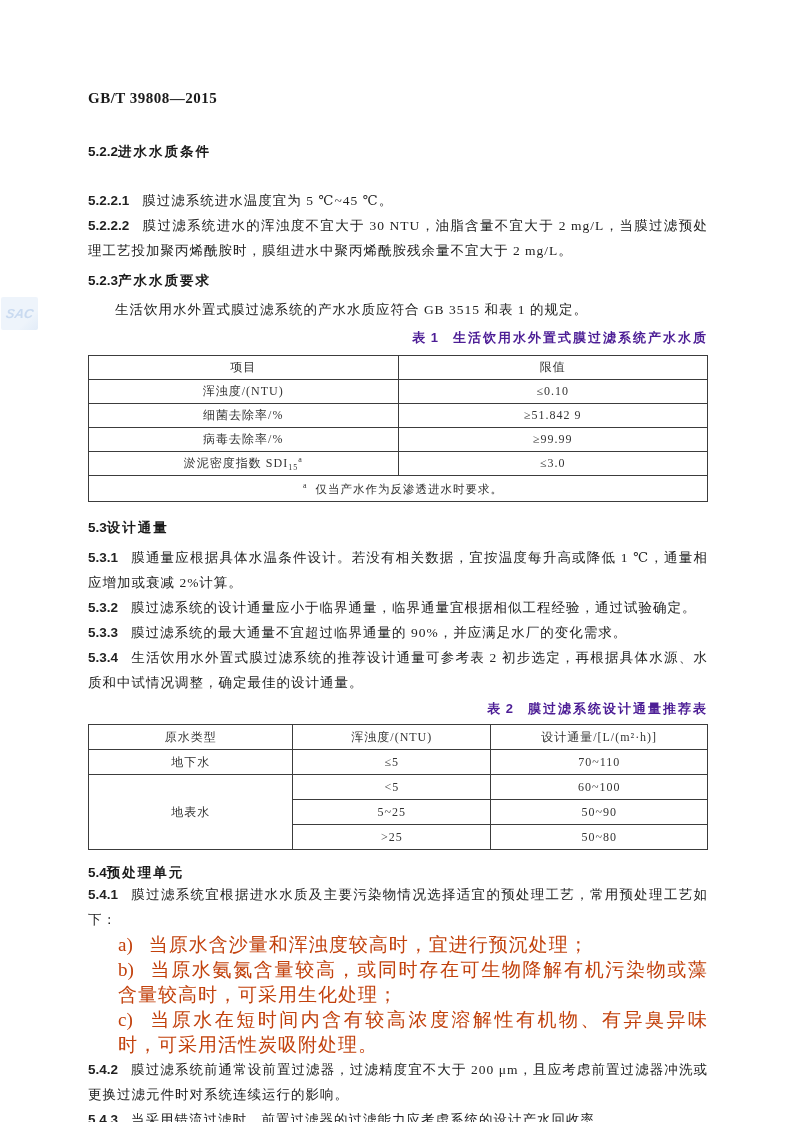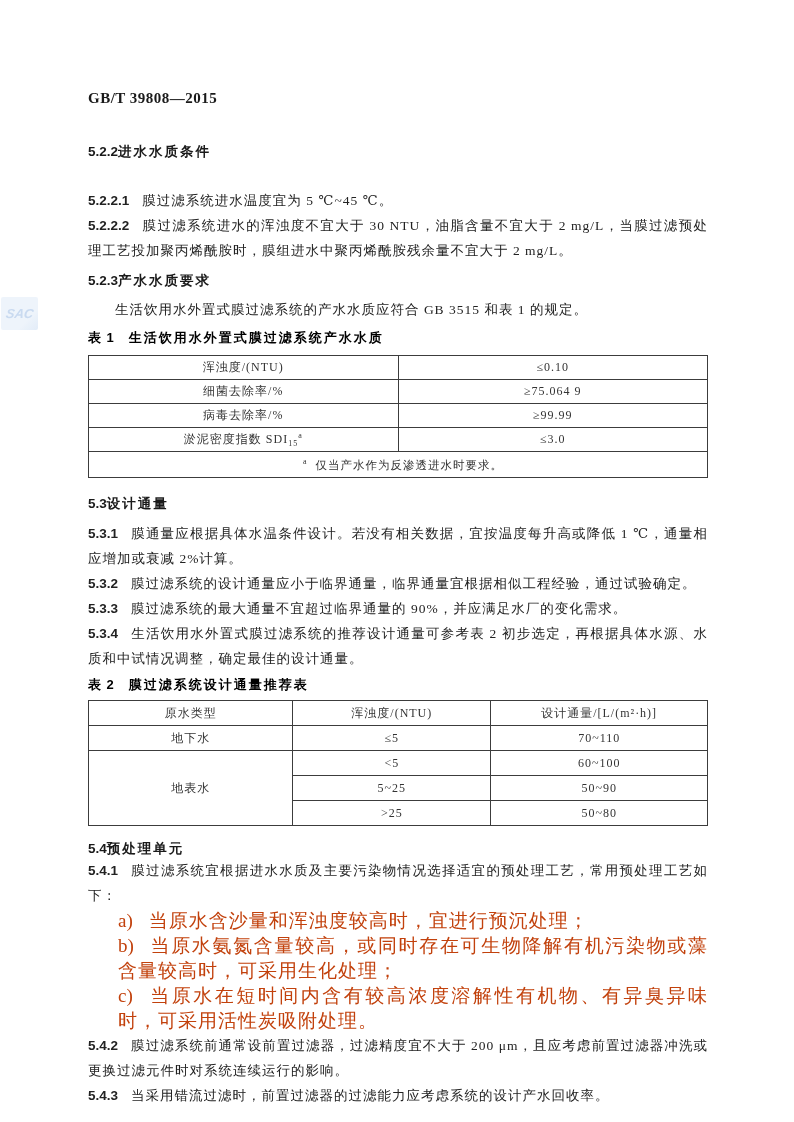--- a/index.html
+++ b/index.html
@@ -22,22 +22,22 @@
   .clause-head .ttl { letter-spacing:2px; }
 
   .para { font-size:13.5px; line-height:25px; text-align:justify; letter-spacing:1px; color:#222; }
   .para .num { font-family:"Liberation Sans","DejaVu Sans",sans-serif; font-weight:bold;
     letter-spacing:0; margin-right:13px; }
   .para.indent { text-indent:2em; }
   .li { font-size:19px; line-height:25px; text-align:justify; letter-spacing:1px;
     padding-left:30px; color:#c2410c; }
   .li .marker { margin-right:16px; letter-spacing:0; }
 
-  .tbl-caption { text-align:left; font-family:"Liberation Sans","DejaVu Sans",sans-serif;
-    font-weight:bold; font-size:13px; line-height:18px; color:#000000; letter-spacing:1px; }
+  .tbl-caption { text-align:right; font-family:"Liberation Sans","DejaVu Sans",sans-serif;
+    font-weight:bold; font-size:13px; line-height:18px; color:#4c1d95; letter-spacing:1px; }
   .tbl-caption .cap-title { margin-left:14px; letter-spacing:2px; }
 
   table { width:100%; border-collapse:collapse; table-layout:fixed; }
   .std-table { border:1.5px solid #2e2e2e; }
   .std-table td { border:1px solid #3c3c3c; text-align:center; vertical-align:middle;
     font-size:12px; letter-spacing:1px; color:#333; padding:2px 4px; }
   .t1 td { height:24px; }
   .t2 td { height:25px; }
   .t1 col.c1, .t1 col.c2 { width:50%; }
   .t2 col.c1 { width:33%; } .t2 col.c2 { width:32%; } .t2 col.c3 { width:35%; }
@@ -101,27 +101,31 @@
     <div class="tbl-caption mt-cap1">
       <span>表 1</span><span class="cap-title">生活饮用水外置式膜过滤系统产水水质</span>
     </div>
 
     <table class="std-table t1 mt-t1">
       <colgroup>
           <col class="c1">
           <col class="c2">
         </colgroup>
       <tbody>
+          <tr>
+        <td>项目</td>
+        <td>限值</td>
+      </tr>
       <tr>
         <td>浑浊度/(NTU)</td>
         <td>≤0.10</td>
       </tr>
       <tr>
         <td>细菌去除率/%</td>
-        <td>≥75.064 9</td>
+        <td>≥51.842 9</td>
       </tr>
       <tr>
         <td>病毒去除率/%</td>
         <td>≥99.99</td>
       </tr>
       <tr>
         <td><span>淤泥密度指数 SDI</span><sub class="small">15</sub><sup class="small">a</sup></td>
         <td>≤3.0</td>
       </tr>
       <tr>

